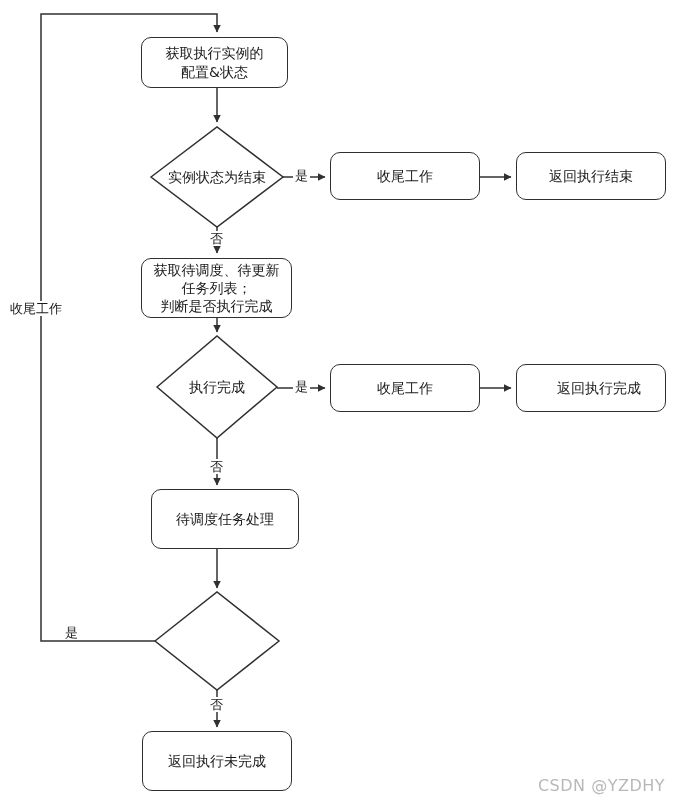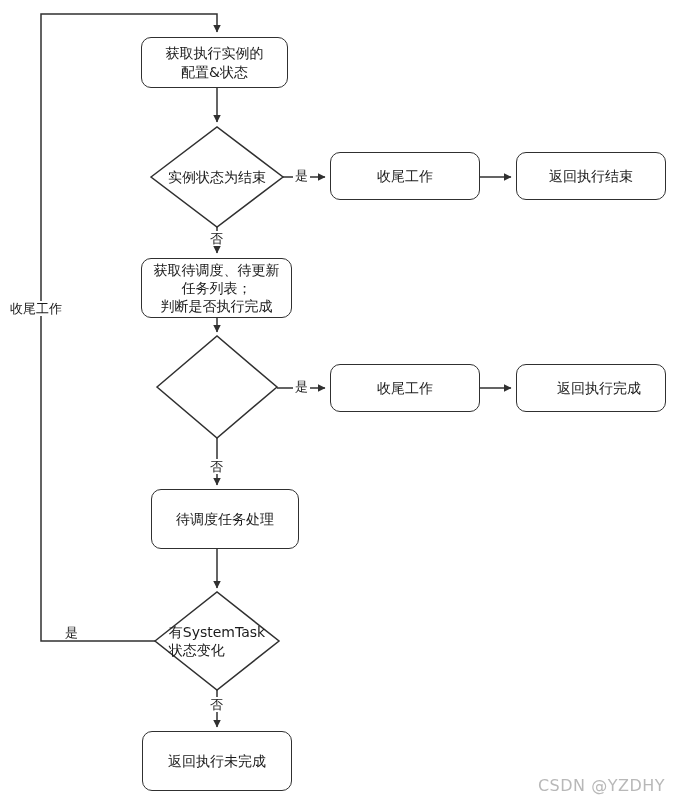--- a/index.html
+++ b/index.html
@@ -118,23 +118,22 @@
   <div class="node" style="left:330px; top:364px; width:150px; height:48px;">收尾工作</div>
 
   <div class="node" style="left:516px; top:364px; width:150px; height:48px;padding-left:20px;">返回执行完成</div>
 
   <div class="node" style="left:142px; top:489px; width:148px; height:60px;margin-left:9px;">待调度任务处理</div>
 
   <div class="node" style="left:142px; top:731px; width:150px; height:60px;">返回执行未完成</div>
 
   <div class="diamond-text" style="left:147px; top:157px; width:140px; height:40px;">实例状态为结束</div>
 
+  <div class="diamond-text" style="left:157px; top:367px; width:120px; height:40px;">执行完成</div>
 
-  <div class="diamond-text" style="left:152px; top:621px; width:130px; height:40px;">有SystemTask
-状态变化</div>
 
   <span class="edge-label" style="left:293px; top:168px;">是</span>
 
   <span class="edge-label" style="left:208px; top:231px;">否</span>
 
   <span class="edge-label" style="left:293px; top:379px;">是</span>
 
   <span class="edge-label" style="left:208px; top:459px;">否</span>
 
   <span class="edge-label" style="left:63px; top:625px;">是</span>

